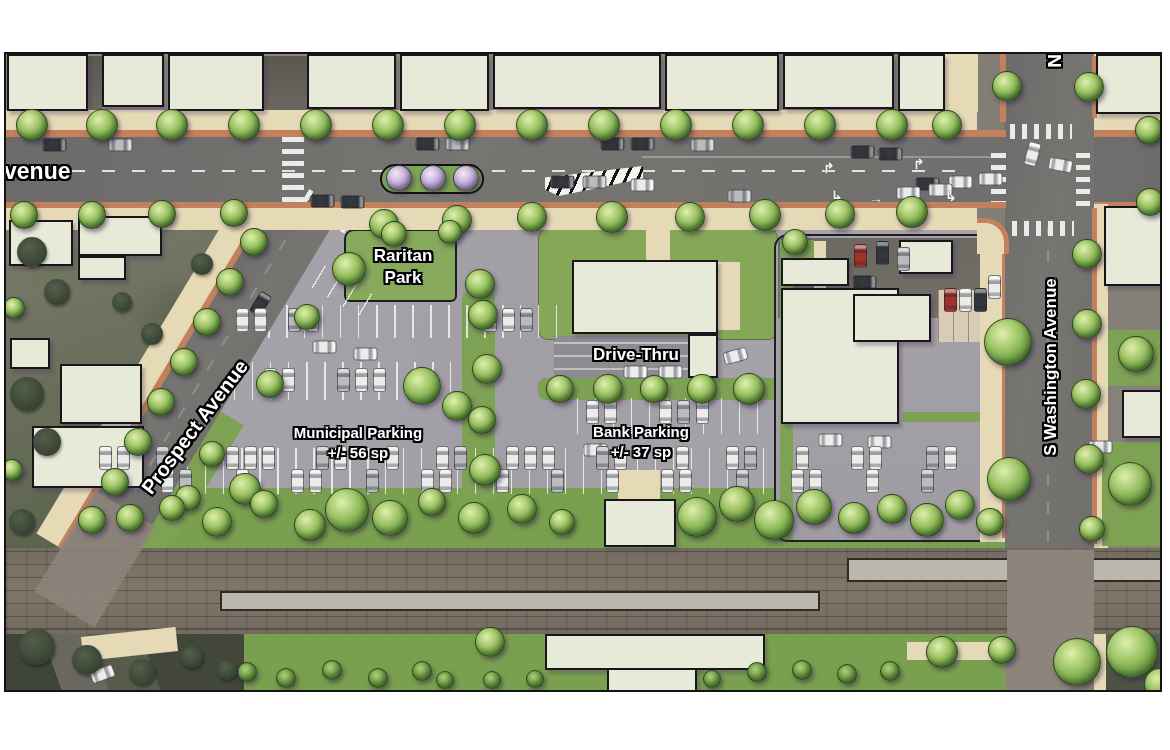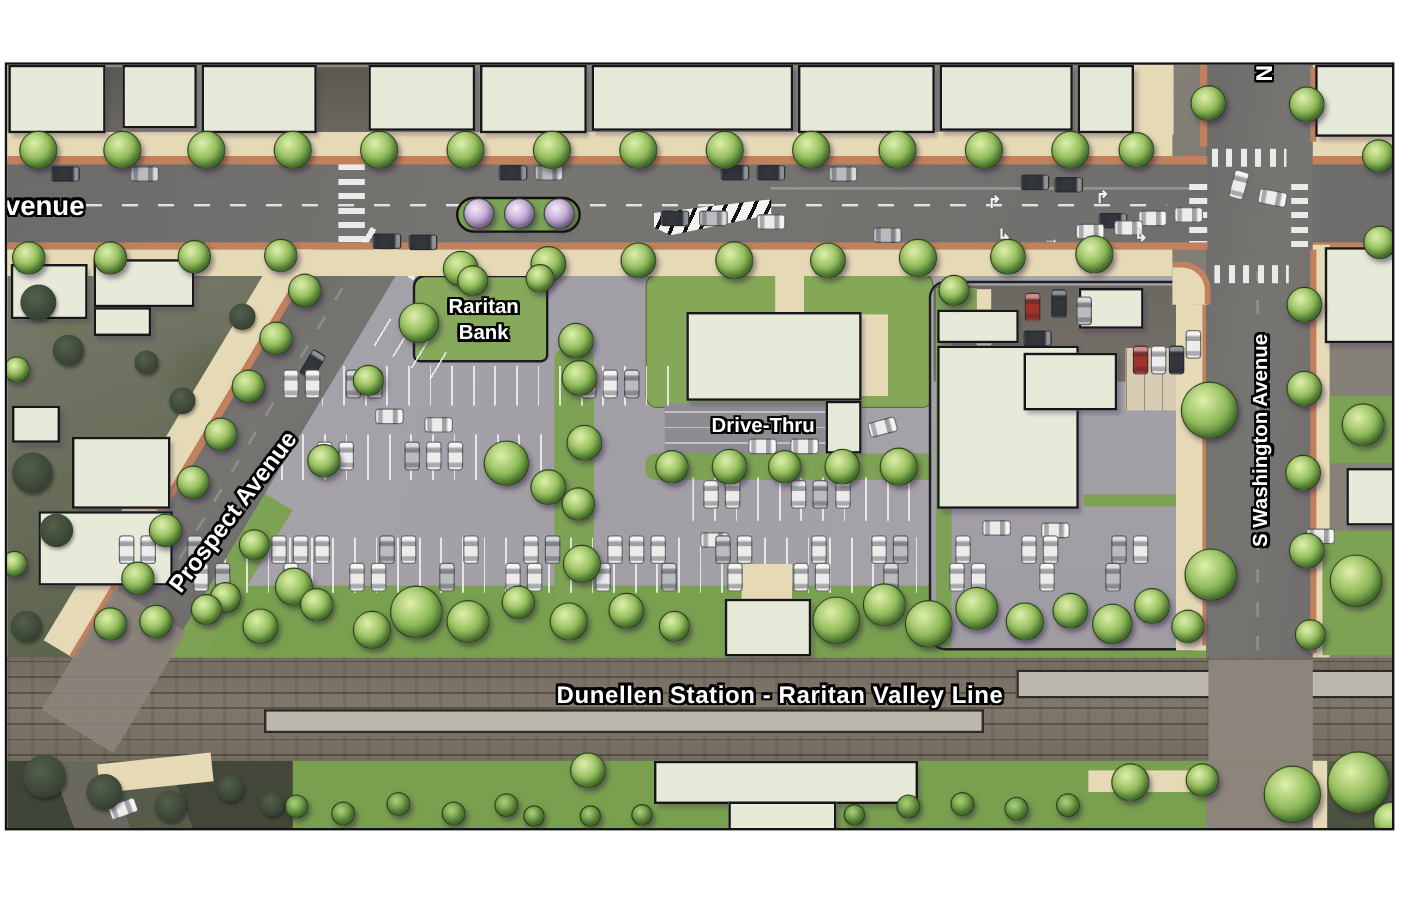--- a/index.html
+++ b/index.html
@@ -441,20 +441,27 @@
           <div class="tree d" style="left: 179px; top: 644px; width: 22px; height: 22px;"></div>
           <div class="tree d" style="left: 215px; top: 658px; width: 20px; height: 20px;"></div>
         </div>
 
    <div class="lb" style="left:2px;top:156px;font-size:23px">venue</div>
    <div class="lb" style="left:193px;top:425px;font-size:20px;transform:translate(-50%,-50%) rotate(-53deg)">Prospect Avenue</div>
    <div class="lb" style="left:1049px;top:365px;font-size:17px;transform:translate(-50%,-50%) rotate(-90deg)">S Washington Avenue</div>
    <div class="lb" style="left:1053px;top:59px;font-size:19px;transform:translate(-50%,-50%) rotate(-90deg)">N</div>
    <div class="lb ctr" style="left:401px;top:265px;font-size:17px;line-height:1.3">
      <span style="display:block">Raritan</span>
-     <span style="display:block">Bank</span>
+     <span style="display:block">Park</span>
    </div>
    <div class="lb ctr" style="left:634px;top:353px;font-size:17px">Drive-Thru</div>
-   <div class="lb ctr" style="left:648px;top:578px;font-size:20px;letter-spacing:.5px">Dunellen Station - Raritan Valley Line</div>
+   <div class="lb ctr" style="left:356px;top:441px;font-size:15px;line-height:1.35">
+     <span style="display:block">Municipal Parking</span>
+     <span style="display:block">+/- 56 sp</span>
+   </div>
+   <div class="lb ctr" style="left:639px;top:440px;font-size:15px;line-height:1.35">
+     <span style="display:block">Bank Parking</span>
+     <span style="display:block">+/- 37 sp</span>
+   </div>
 
   </div>
  </div>
 </div>
 
 </body></html>

